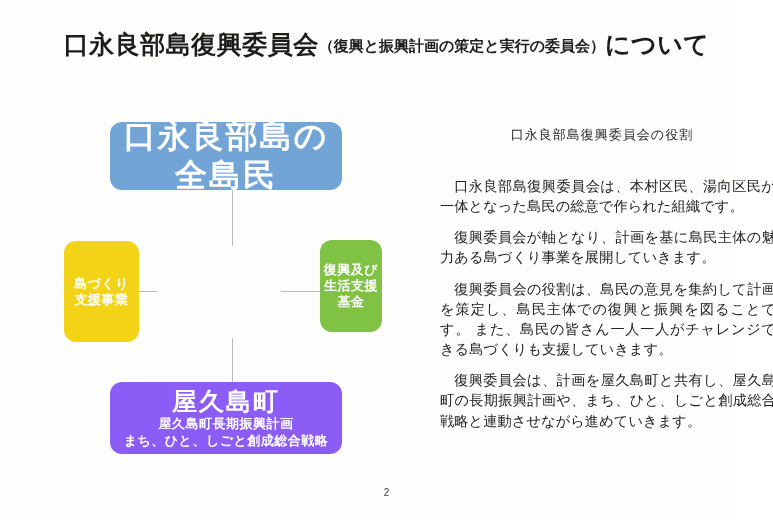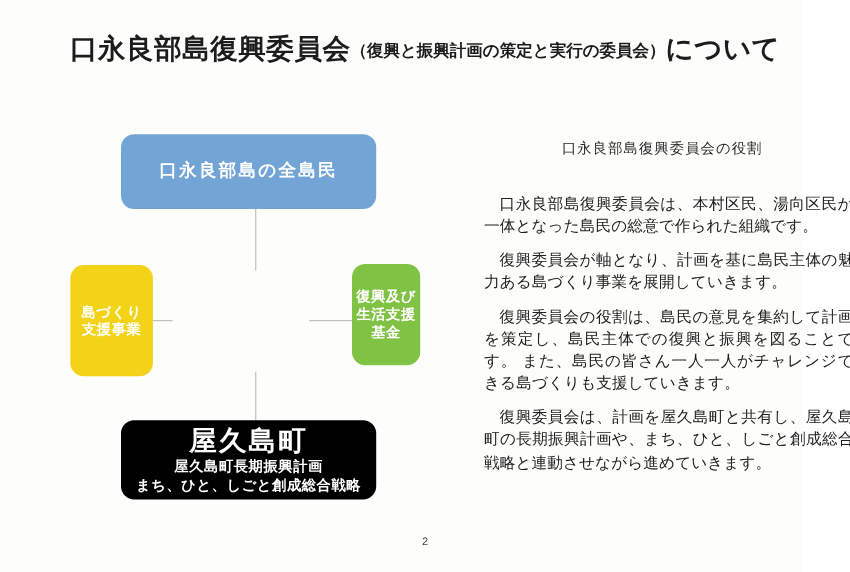--- a/index.html
+++ b/index.html
@@ -70,21 +70,21 @@
     line-height: 1.22;
     box-sizing: border-box;
     z-index: 2;
   }
   .node-all {
     left: 110px;
     top: 122px;
     width: 232px;
     height: 68px;
     background: #72a5d6;
-    font-size: 16px;
+    font-size: 32px;
     font-weight: bold;
     letter-spacing: 2px;
   }
   .node-committee {
     left: 155px;
     top: 243px;
     width: 127px;
     height: 97px;
     background: #6ea3d6;
     font-size: 21px;
@@ -110,21 +110,21 @@
     background: #80c243;
     font-size: 13px;
     font-weight: bold;
     letter-spacing: 0.5px;
   }
   .node-town {
     left: 110px;
     top: 382px;
     width: 232px;
     height: 72px;
-    background: #000000;
+    background: #8b5cf6;
     padding-top: 2px;
   }
   .node-town .town-main {
     font-size: 25px;
     font-weight: bold;
     letter-spacing: 2px;
     line-height: 1.1;
   }
   .node-town .town-sub {
     font-size: 13px;

